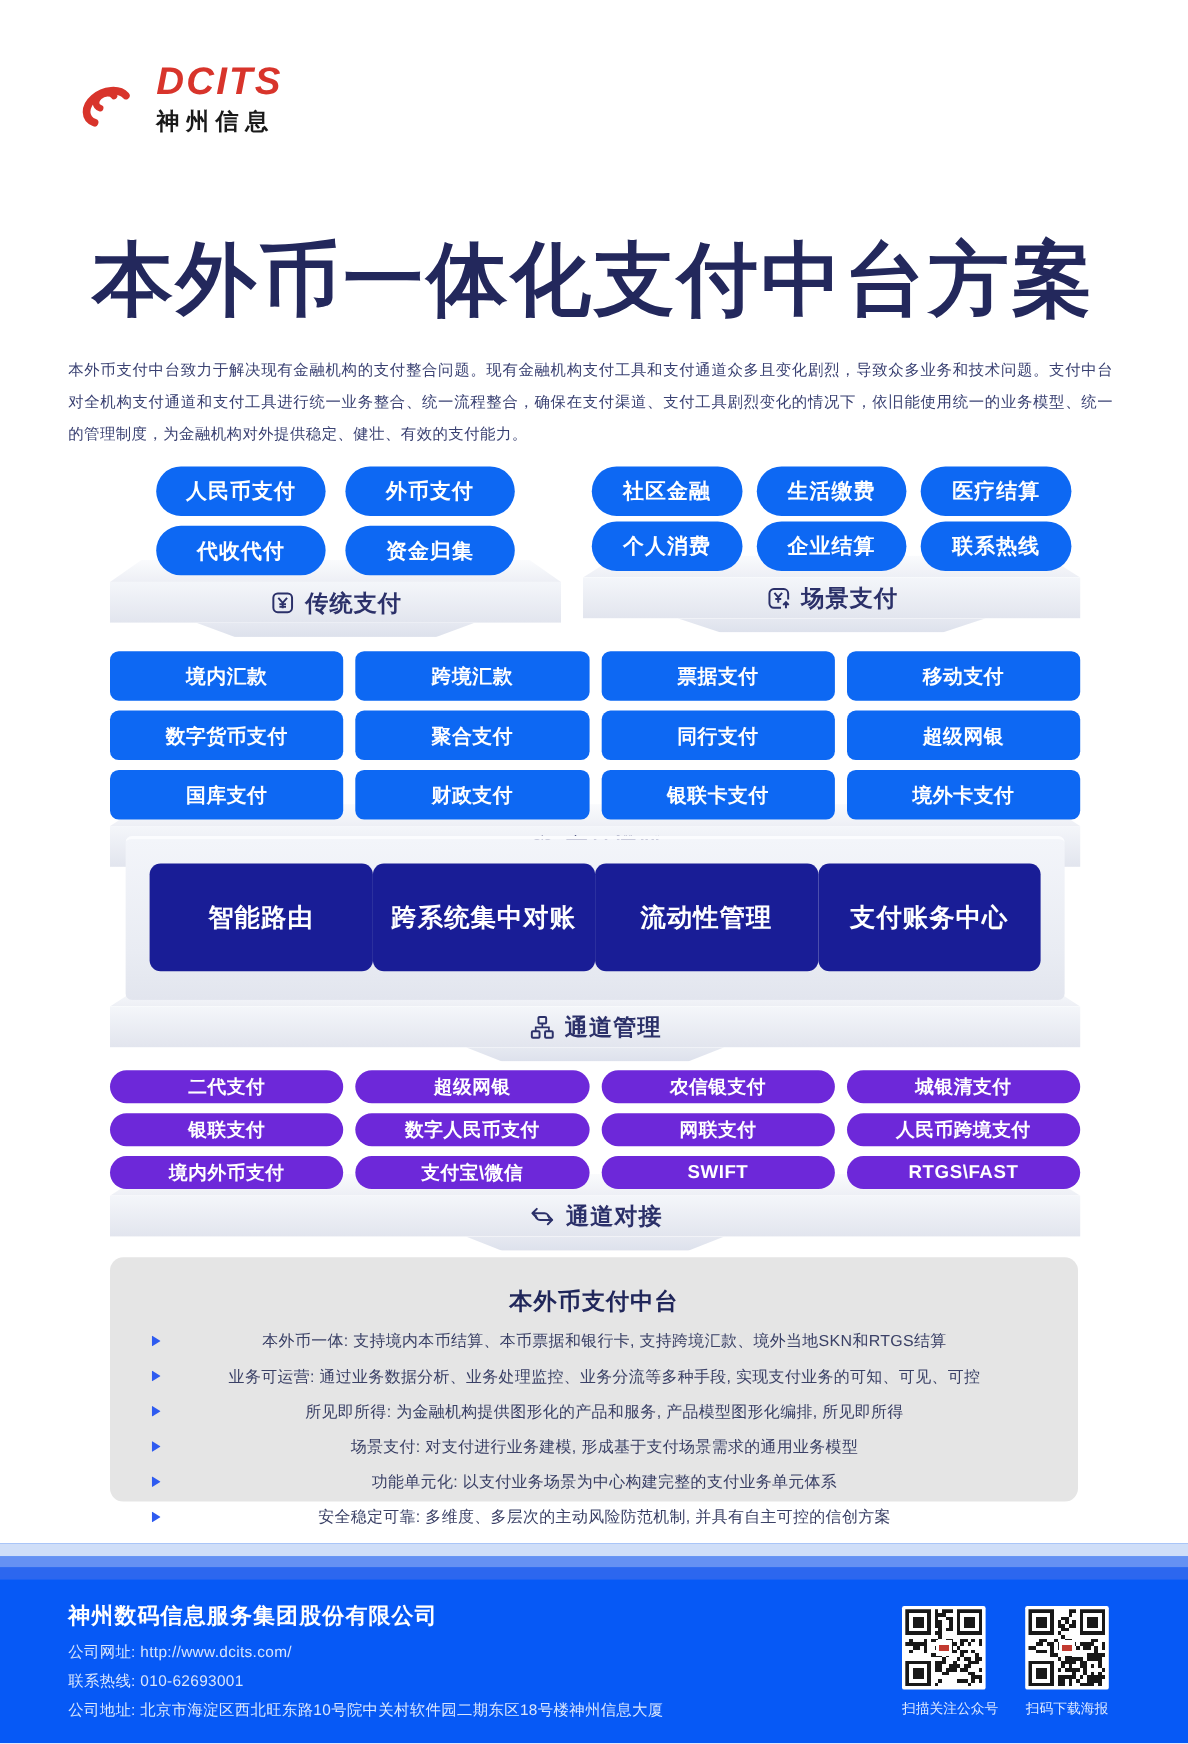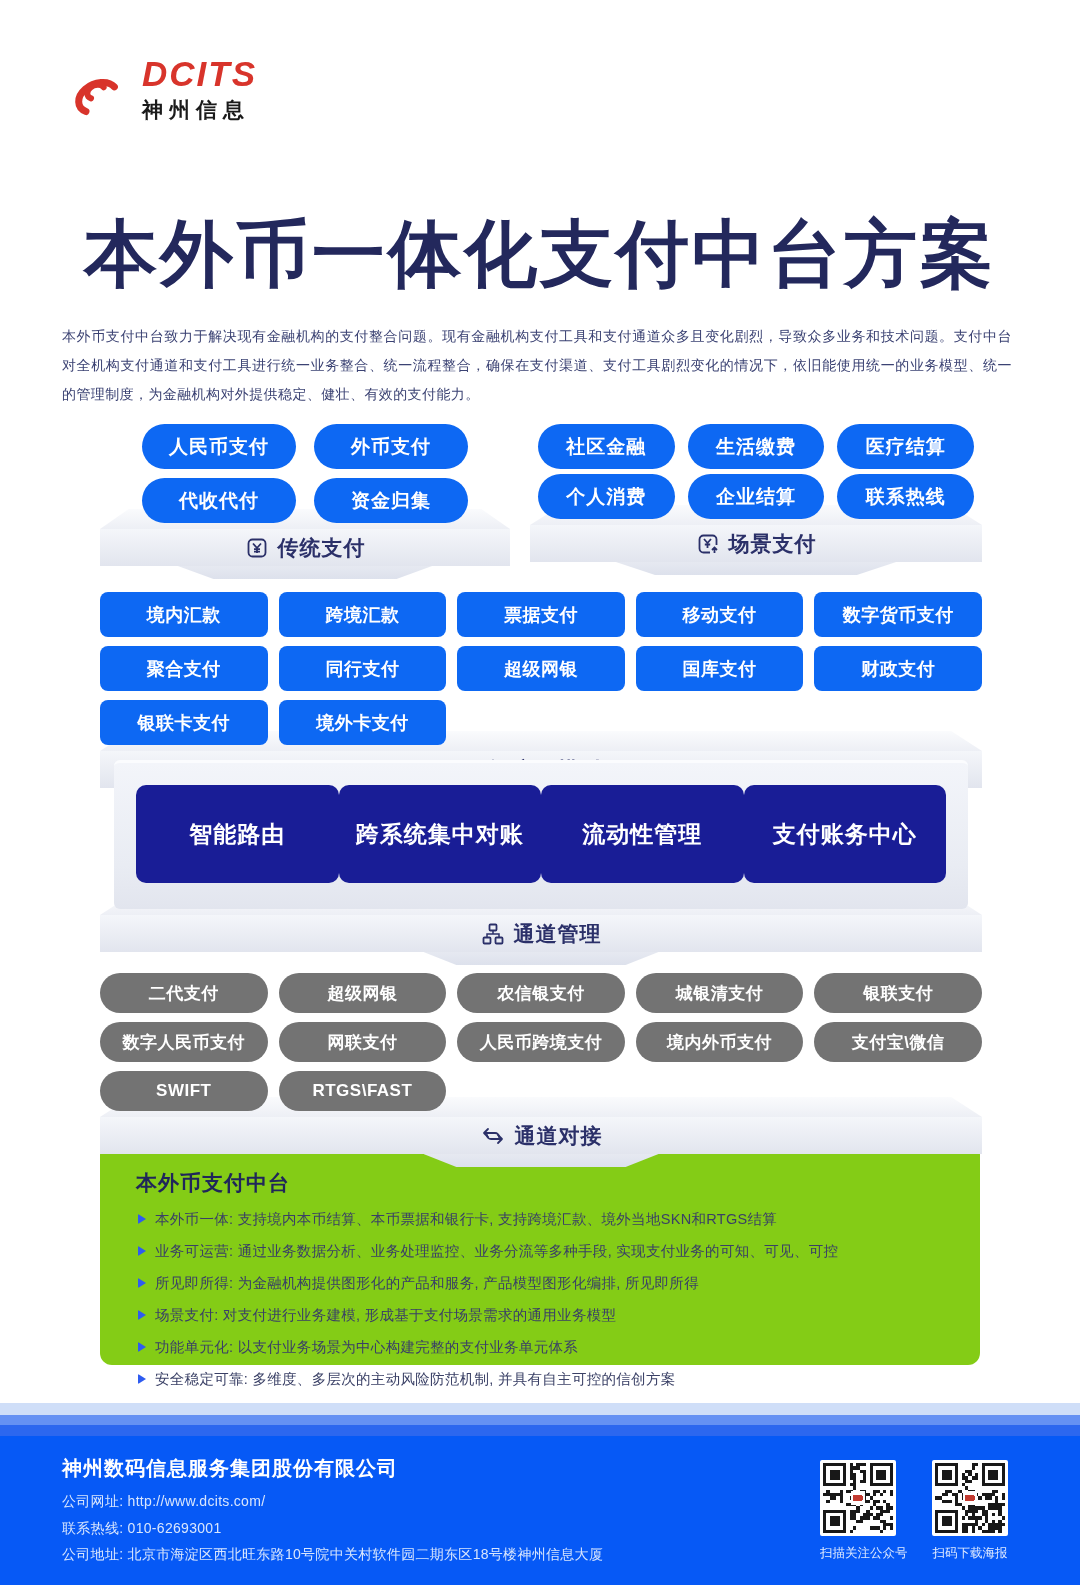--- a/index.html
+++ b/index.html
@@ -41,44 +41,44 @@
   .pgroup-scene { width:452px; }
   .pills { position:relative; z-index:2; display:grid; gap:9px 18px; }
   .pills-2 { grid-template-columns:repeat(2,1fr); padding:0 42px; }
   .pills-3 { grid-template-columns:repeat(3,1fr); padding:0 8px; gap:5px 13px; }
   .pill { height:45px; border-radius:23px; background:#0d68f3; color:#fff;
           display:flex; align-items:center; justify-content:center;
           font-size:19px; font-weight:600; letter-spacing:1px; white-space:nowrap; }
 
   
   .sec-product { top:592px; }
-  .grid6 { position:relative; z-index:2; display:grid; grid-template-columns:repeat(5,1fr); gap:9px 11px; }
+  .grid6 { position:relative; z-index:2; display:grid; grid-template-columns:repeat(4,1fr); gap:9px 11px; }
   .cell { height:45px; border-radius:8px; background:#0d68f3; color:#fff;
           display:flex; align-items:center; justify-content:center;
           font-size:18px; font-weight:600; letter-spacing:0.5px; white-space:nowrap; }
 
   
   .sec-mgmt { top:760px; }
   .mgmt-panel { position:relative; z-index:2; margin:0 14px; border-radius:6px;
                 background:linear-gradient(180deg,#f3f5fa 0%,#e9ecf3 70%,#e2e5ee 100%);
                 border-top:3px solid #fbfcfe; padding:22px 22px 26px; }
   .grid4 { display:grid; grid-template-columns:repeat(4,1fr); }
   .bigbox { height:98px; border-radius:10px; background:#191d96; color:#fff;
             display:flex; align-items:center; justify-content:center;
             font-size:23px; font-weight:600; letter-spacing:1px; white-space:nowrap; }
 
   
   .sec-connect { top:973px; }
-  .npill { height:40px; border-radius:23px; background:#737373; color:#fff;
+  .npill { height:30px; border-radius:23px; background:#6d28d9; color:#fff;
            display:flex; align-items:center; justify-content:center;
            font-size:17px; font-weight:600; letter-spacing:0.5px; white-space:nowrap; }
 
   
-  .sec-summary { top:1143px; left:100px; right:100px; height:222px; background:#84cc16;
-                 border-radius:12px; padding:26px 36px 0; }
+  .sec-summary { top:1143px; left:100px; right:100px; height:222px; background:#e5e5e5;
+                 border-radius:12px; padding:26px 36px 0;text-align:center; }
   .summary-title { font-size:21px; font-weight:800; color:#20265a; letter-spacing:1px; margin-bottom:9px; }
   .bullet { position:relative; padding-left:19px; font-size:14.5px; color:#3a4066;
             margin:13px 0; letter-spacing:0.3px; white-space:nowrap; }
   .bullet::before { content:""; position:absolute; left:2px; top:4px; width:0; height:0;
                     border-left:8px solid #2e5bf0; border-top:5px solid transparent;
                     border-bottom:5px solid transparent; border-radius:1px; }
 
   
   .footer { position:absolute; left:0; right:0; top:1403px; height:182px; background:#0659f6; }
   .stripe { position:absolute; left:0; right:0; }

